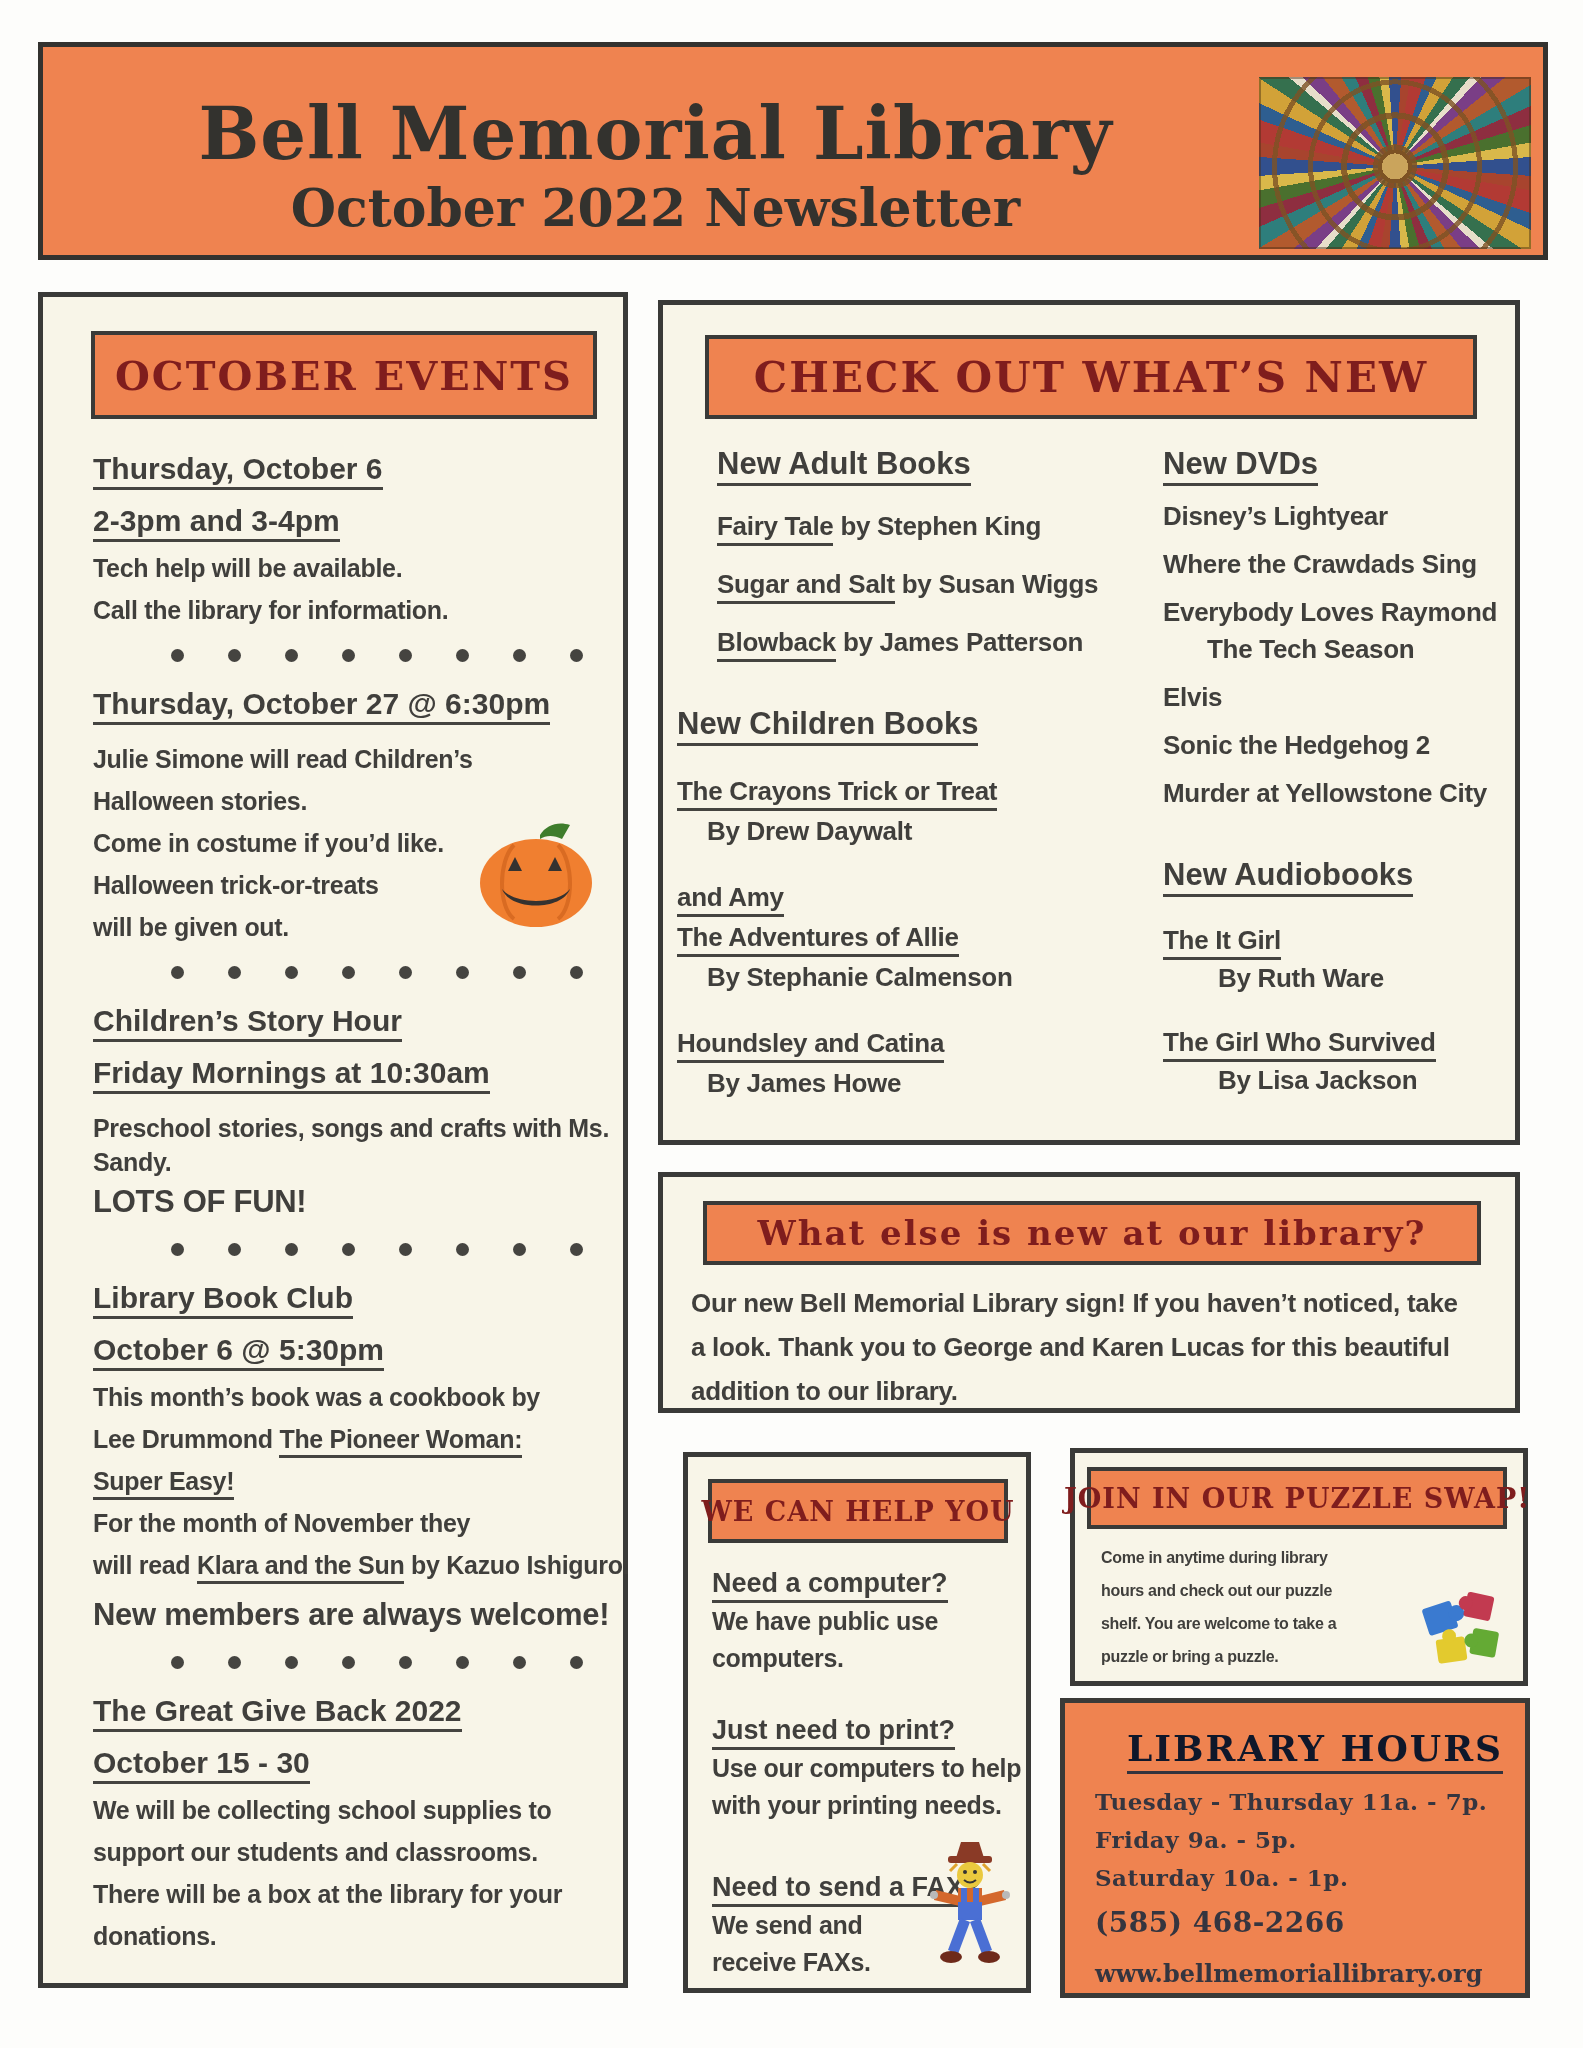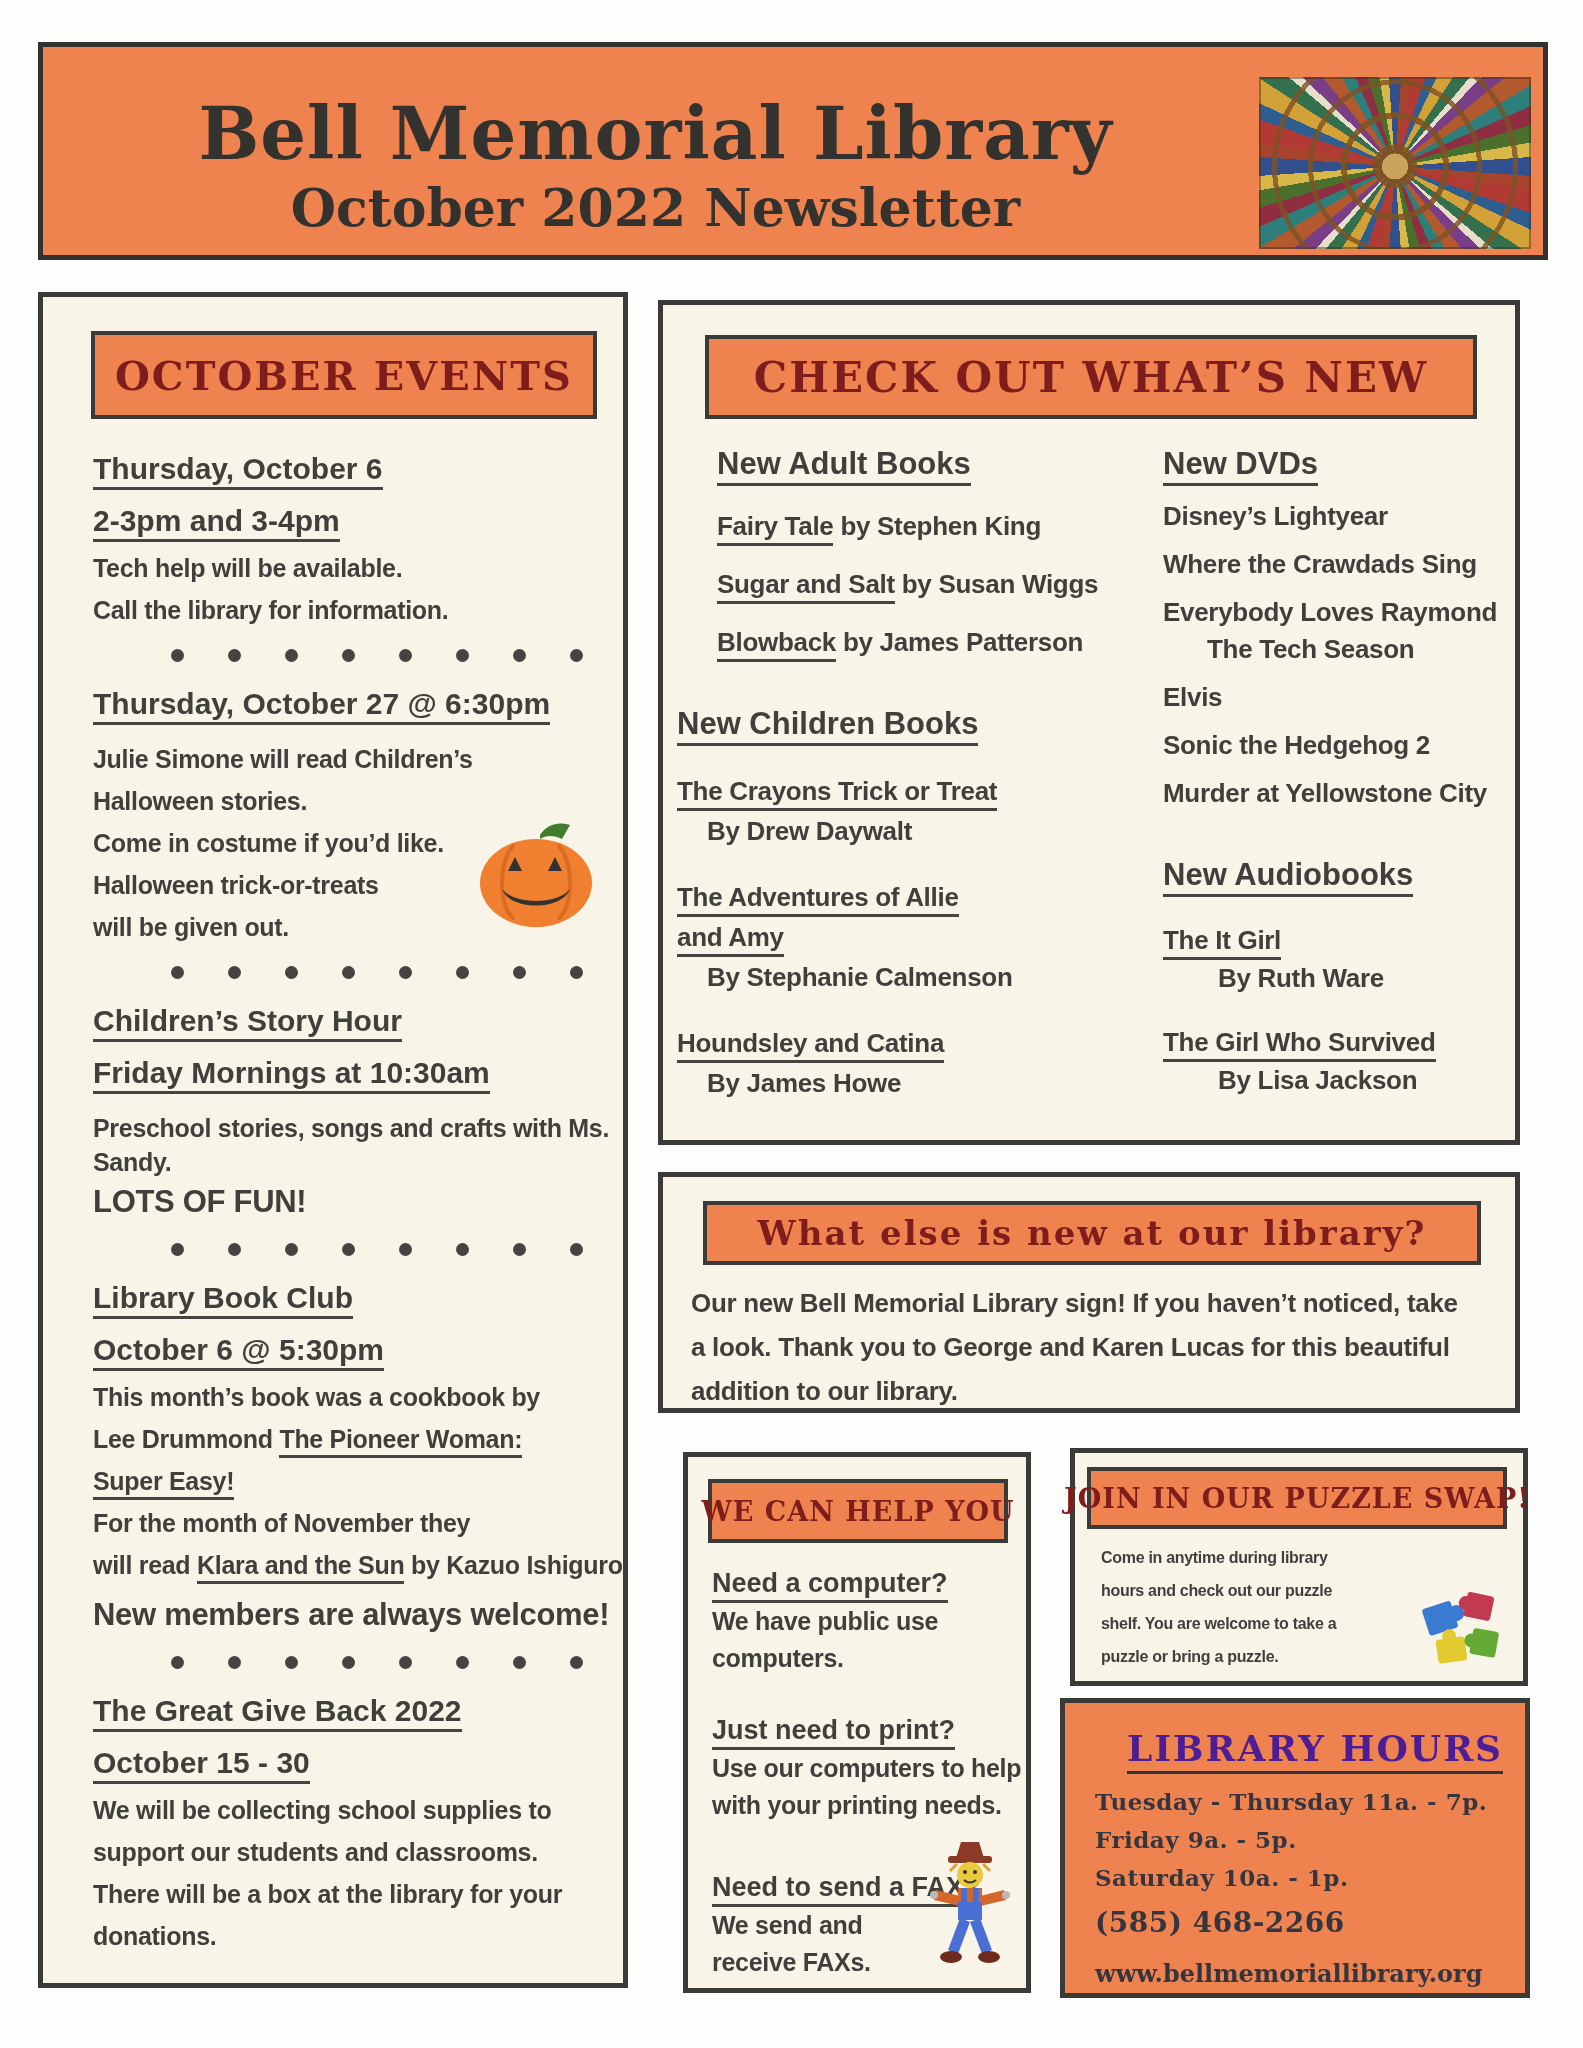--- a/index.html
+++ b/index.html
@@ -77,21 +77,21 @@
 
   
   .puzzle-box{left:1070px;top:1448px;width:458px;height:238px;}
   .puzzle-bar{margin:14px 16px 0 12px;height:62px;font-size:27px;letter-spacing:1px;}
   .puzzle-text{padding:12px 0 0 26px;font-weight:bold;}
   .pz-line{font-size:16px;line-height:33px;letter-spacing:-.3px;}
   .puzzle-icon{position:absolute;right:10px;bottom:10px;}
 
   
   .hours-box{left:1060px;top:1698px;width:470px;height:300px;background:#ef8350;}
-  .hours-title{margin-top:20px;text-align:center;font-size:36px;line-height:50px;color:#4c1d95;padding-left:40px;}
+  .hours-title{margin-top:20px;text-align:center;font-size:36px;line-height:50px;color:#0f172a;padding-left:40px;}
   .hours-title .u{border-bottom-color:#33333d;}
   .hours-lines{padding:10px 0 0 30px;color:#35353f;}
   .hr-line{font-family:"DejaVu Serif",serif;font-weight:bold;font-size:23px;line-height:38px;letter-spacing:.5px;}
   .hr-phone{font-size:28px;line-height:40px;margin-top:6px;}
   .hr-web{font-size:24px;line-height:34px;margin-top:14px;letter-spacing:0;}
 </style>
 </head>
 <body>
 
 <div class="page">
@@ -203,22 +203,22 @@
           <div class="item line"><span class="u">Sugar and Salt</span><span> by Susan Wiggs</span></div>
           <div class="item line"><span class="u">Blowback</span><span> by James Patterson</span></div>
         </div>
         <div class="children-sec">
           <div class="cat-h children-h line"><span class="u">New Children Books</span></div>
           <div class="c-item">
             <div class="c-line line"><span class="u">The Crayons Trick  or Treat</span></div>
             <div class="c-by line">By Drew Daywalt</div>
           </div>
           <div class="c-item">
+            <div class="c-line line"><span class="u">and Amy</span></div>
             <div class="c-line line"><span class="u">The Adventures of Allie</span></div>
-            <div class="c-line line"><span class="u">and Amy</span></div>
             <div class="c-by line">By Stephanie Calmenson</div>
           </div>
           <div class="c-item">
             <div class="c-line line"><span class="u">Houndsley and Catina</span></div>
             <div class="c-by line">By James Howe</div>
           </div>
         </div>
       </div>
       <div class="col2">
         <div class="cat-h line"><span class="u">New DVDs</span></div>

